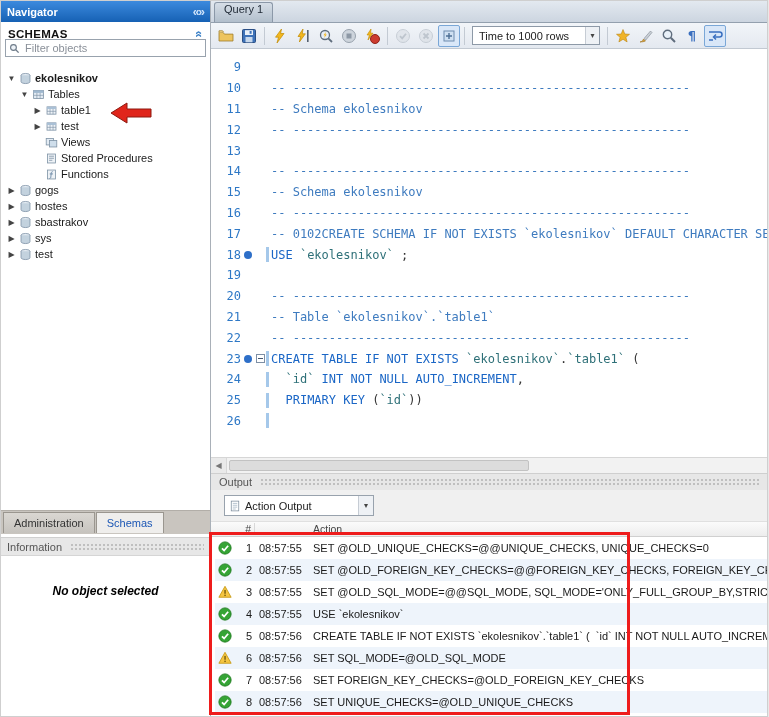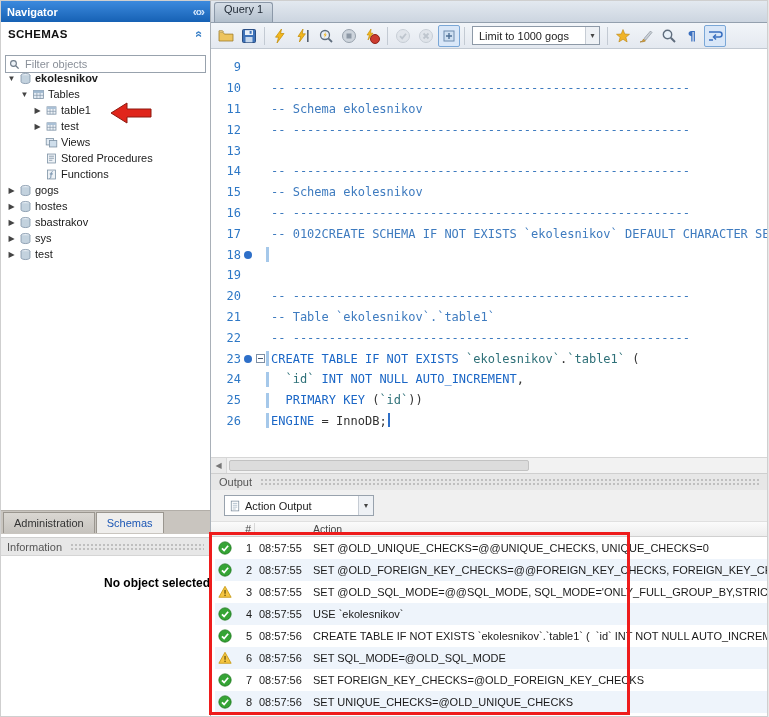--- a/index.html
+++ b/index.html
@@ -9,38 +9,38 @@
 
   
   #sidebar{position:absolute;left:0;top:0;width:210px;height:717px;background:#fff;border-right:1px solid #a9b0b8;}
   .nav-titlebar{position:absolute;left:0;top:0;width:100%;height:21px;background:linear-gradient(#3c8ade,#1661b4);color:#fff;font-size:11px;font-weight:bold;display:flex;align-items:center;padding:0 6px;}
   .nav-titlebar .spacer{flex:1;}
   .nav-chevrons{color:#cfe3fa;font-size:12px;letter-spacing:-1px;}
   .schemas-row{position:absolute;left:0;top:21px;width:100%;height:23px;display:flex;align-items:center;padding:0 7px;background:#fff;}
   .schemas-label{font-weight:bold;font-size:11.5px;color:#111;letter-spacing:.3px;}
   .schemas-row .spacer{flex:1;}
   .panel-collapse{color:#3f83c8;font-weight:bold;display:inline-block;transform:rotate(90deg);font-size:12px;}
-  .filter-row{position:absolute;left:0;top:52px;width:100%;height:23px;padding:2px 4px;}
+  .filter-row{position:absolute;left:0;top:36px;width:100%;height:23px;padding:2px 4px;}
   .filter-box{height:18px;border:1px solid #98a2ad;background:#fff;display:flex;align-items:center;padding:0 3px;gap:3px;}
   .filter-box svg{width:11px;height:11px;flex:none;}
   .filter-box input{border:none;outline:none;flex:1;font-size:11px;color:#333;font-family:"Liberation Sans",sans-serif;min-width:0;}
   .filter-box input::placeholder{color:#8a9099;}
   #nav-tree{position:absolute;left:0;top:69px;width:100%;height:440px;overflow:hidden;}
   .tree-item{height:16px;display:flex;align-items:center;font-size:11px;color:#1a1a1a;white-space:nowrap;cursor:default;}
   .tree-item.bold .tree-label{font-weight:bold;}
   .tree-arrow{width:13px;flex:none;font-size:8px;color:#444;text-align:center;}
   .tree-icon{width:15px;flex:none;display:flex;justify-content:center;margin-right:2px;}
   .tree-icon svg{width:13px;height:13px;}
   .side-tabs{position:absolute;left:0;top:509px;width:100%;height:24px;background:#c9c5bf;display:flex;align-items:center;padding-left:2px;border-top:1px solid #b2aea8;}
   .side-tab{height:21px;display:flex;align-items:center;padding:0 10px;font-size:11px;border:1px solid #9a968f;border-bottom:none;margin-right:1px;}
   .side-tab.inactive{background:linear-gradient(#dad7d2,#c6c3be);color:#333;}
   .side-tab.active{background:#efeeec;color:#1c57b5;}
   .info-header{position:absolute;left:0;top:536px;width:100%;height:19px;background:#e7e7e7;border-top:1px solid #cfcfcf;border-bottom:1px solid #d5d5d5;display:flex;align-items:center;padding:0 6px;font-size:11px;color:#555;}
   .dotfill{flex:1;height:8px;margin-left:8px;background-image:radial-gradient(#bfbfbf 1px,transparent 1.2px);background-size:4px 4px;}
-  .info-body{position:absolute;left:0;top:555px;width:100%;bottom:0;background:#fff;text-align:right;padding-top:20px;}
+  .info-body{position:absolute;left:0;top:555px;width:100%;bottom:0;background:#fff;text-align:center;padding-top:28px;font-style:italic;}
   .no-object{font-weight:bold;font-size:12px;color:#000;}
 
   
   #right{position:absolute;left:210px;top:0;right:0;bottom:0;display:flex;flex-direction:column;background:#fff;}
   .tabbar{height:22px;background:linear-gradient(#e3e9f0,#ccd5e0);border-bottom:1px solid #93a0ae;display:flex;align-items:flex-end;padding-left:3px;flex:none;}
   .tab{height:20px;display:flex;align-items:center;padding:0 9px;background:linear-gradient(#d6dee7,#b2bfcc);border:1px solid #8b98a8;border-bottom:none;border-radius:3px 3px 0 0;font-size:11px;color:#1d2733;gap:9px;flex-direction:column;}
   .tab-close{color:#55606c;font-size:12px;line-height:1;}
   .toolbar{height:26px;background:linear-gradient(#f2f5f9,#e4e9f0);border-bottom:1px solid #c2c9d2;display:flex;align-items:center;padding:0 4px;gap:1px;flex:none;}
   .tb-btn{width:22px;height:22px;border:1px solid transparent;background:transparent;display:flex;align-items:center;justify-content:center;padding:0;flex:none;}
   .tb-btn.toggled{border-color:#7aa7d7;background:#d9e7f8;border-radius:2px;}
@@ -354,21 +354,21 @@
         <button class="tb-btn toggled">
           <span class="tb-icon">
             <svg viewBox="0 0 16 16">
               <rect x="3" y="3" width="10" height="10" fill="#cfe0f2" stroke="#6f8cae"></rect>
               <path d="M5 8h6M8 5v6" stroke="#4d6f96" stroke-width="1.4"></path>
             </svg>
           </span>
         </button>
         <span class="tb-sep"></span>
         <div class="combo">
-          <span class="combo-text">Limit to 1000 gogs</span>
+          <span class="combo-text">Time to 1000 rows</span>
           <span class="combo-arrow">▾</span>
         </div>
         <span class="tb-sep"></span>
         <button class="tb-btn">
           <span class="tb-icon">
             <svg viewBox="0 0 16 16">
               <path d="M8 1.5 9.8 6l4.7.3-3.6 3 1.2 4.6L8 11.3 3.9 13.9 5.1 9.3 1.5 6.3 6.2 6z" fill="#f0b429" stroke="#bb8410" stroke-width="0.6"></path>
             </svg>
           </span>
         </button>
@@ -404,29 +404,29 @@
     <div class="editor" id="code-lines">
         <div class="cl"><span class="lnum">9</span><span class="mcol"></span><span class="fcol"></span><span class="ccol"></span><span class="code"></span></div>
         <div class="cl"><span class="lnum">10</span><span class="mcol"></span><span class="fcol"></span><span class="ccol"></span><span class="code"><span class="tk-cm">-- -------------------------------------------------------</span></span></div>
         <div class="cl"><span class="lnum">11</span><span class="mcol"></span><span class="fcol"></span><span class="ccol"></span><span class="code"><span class="tk-cm">-- Schema ekolesnikov</span></span></div>
         <div class="cl"><span class="lnum">12</span><span class="mcol"></span><span class="fcol"></span><span class="ccol"></span><span class="code"><span class="tk-cm">-- -------------------------------------------------------</span></span></div>
         <div class="cl"><span class="lnum">13</span><span class="mcol"></span><span class="fcol"></span><span class="ccol"></span><span class="code"></span></div>
         <div class="cl"><span class="lnum">14</span><span class="mcol"></span><span class="fcol"></span><span class="ccol"></span><span class="code"><span class="tk-cm">-- -------------------------------------------------------</span></span></div>
         <div class="cl"><span class="lnum">15</span><span class="mcol"></span><span class="fcol"></span><span class="ccol"></span><span class="code"><span class="tk-cm">-- Schema ekolesnikov</span></span></div>
         <div class="cl"><span class="lnum">16</span><span class="mcol"></span><span class="fcol"></span><span class="ccol"></span><span class="code"><span class="tk-cm">-- -------------------------------------------------------</span></span></div>
         <div class="cl"><span class="lnum">17</span><span class="mcol"></span><span class="fcol"></span><span class="ccol"></span><span class="code"><span class="tk-cm">-- 0102CREATE SCHEMA IF NOT EXISTS `ekolesnikov` DEFAULT CHARACTER SET</span></span></div>
-        <div class="cl"><span class="lnum">18</span><span class="mcol"><span class="stmtdot"></span></span><span class="fcol"></span><span class="ccol"><span class="chbar"></span></span></div>
+        <div class="cl"><span class="lnum">18</span><span class="mcol"><span class="stmtdot"></span></span><span class="fcol"></span><span class="ccol"><span class="chbar"></span></span><span class="code"><span class="tk-kw">USE </span><span class="tk-id">`ekolesnikov`</span><span class="tk-pl"> ;</span></span></div>
         <div class="cl"><span class="lnum">19</span><span class="mcol"></span><span class="fcol"></span><span class="ccol"></span><span class="code"></span></div>
         <div class="cl"><span class="lnum">20</span><span class="mcol"></span><span class="fcol"></span><span class="ccol"></span><span class="code"><span class="tk-cm">-- -------------------------------------------------------</span></span></div>
         <div class="cl"><span class="lnum">21</span><span class="mcol"></span><span class="fcol"></span><span class="ccol"></span><span class="code"><span class="tk-cm">-- Table `ekolesnikov`.`table1`</span></span></div>
         <div class="cl"><span class="lnum">22</span><span class="mcol"></span><span class="fcol"></span><span class="ccol"></span><span class="code"><span class="tk-cm">-- -------------------------------------------------------</span></span></div>
         <div class="cl"><span class="lnum">23</span><span class="mcol"><span class="stmtdot"></span></span><span class="fcol"><span class="foldbox"></span></span><span class="ccol"><span class="chbar"></span></span><span class="code"><span class="tk-kw">CREATE TABLE IF NOT EXISTS </span><span class="tk-id">`ekolesnikov`</span><span class="tk-pl">.</span><span class="tk-id">`table1`</span><span class="tk-pl"> (</span></span></div>
         <div class="cl"><span class="lnum">24</span><span class="mcol"></span><span class="fcol"></span><span class="ccol"><span class="chbar"></span></span><span class="code"><span class="tk-pl">  </span><span class="tk-id">`id`</span><span class="tk-kw"> INT NOT NULL AUTO_INCREMENT</span><span class="tk-pl">,</span></span></div>
         <div class="cl"><span class="lnum">25</span><span class="mcol"></span><span class="fcol"></span><span class="ccol"><span class="chbar"></span></span><span class="code"><span class="tk-pl">  </span><span class="tk-kw">PRIMARY KEY</span><span class="tk-pl"> (</span><span class="tk-id">`id`</span><span class="tk-pl">))</span></span></div>
-        <div class="cl"><span class="lnum">26</span><span class="mcol"></span><span class="fcol"></span><span class="ccol"><span class="chbar"></span></span><span class="code"><span class="tk-kw">ENGINE</span><span class="tk-pl"> = InnoDB;</span><span class="caret"></span></span></div>
+        <div class="cl"><span class="lnum">26</span><span class="mcol"></span><span class="fcol"></span><span class="ccol"><span class="chbar"></span></span></div>
       </div>
     <div class="hscroll">
       <span class="hs-btn">◀</span>
       <span class="hs-thumb"></span>
     </div>
     <div class="outbar">
       <span>Output</span>
       <span class="dotfill"></span>
     </div>
     <div class="out-toolbar">

